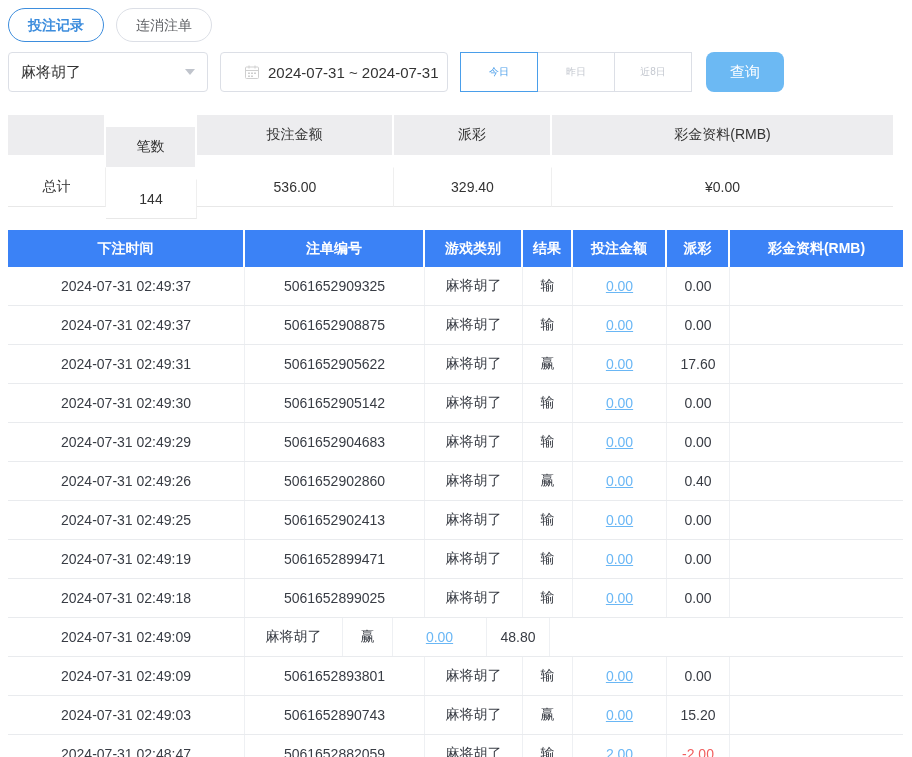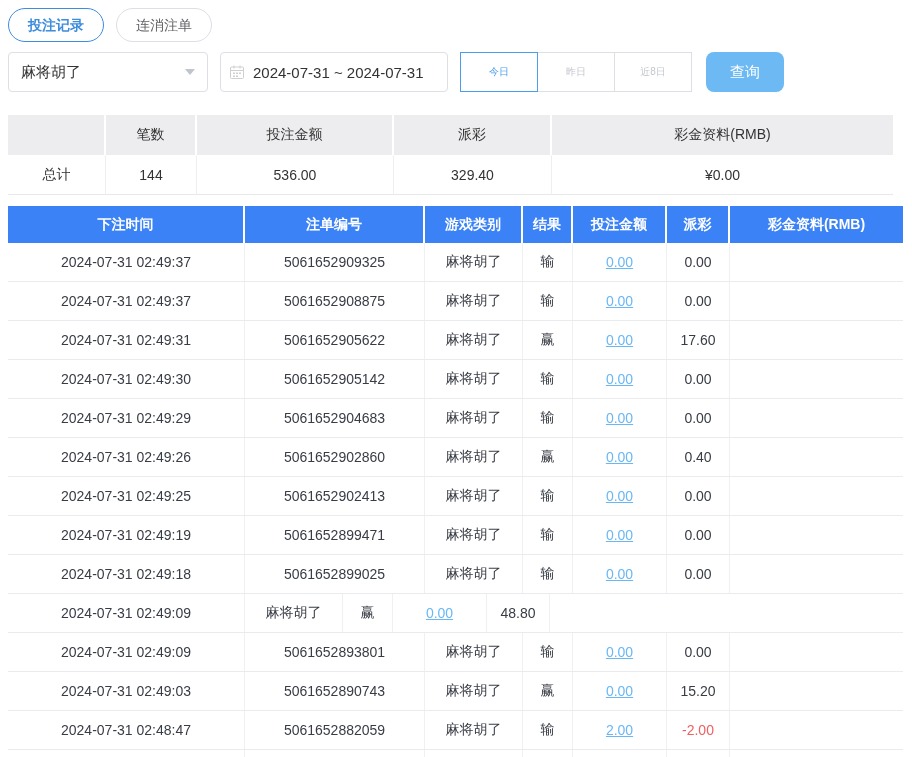--- a/index.html
+++ b/index.html
@@ -19,21 +19,21 @@
   
   .filters{display:flex;align-items:center;margin-bottom:23px;}
   .select{
     width:200px;height:40px;box-sizing:border-box;border:1px solid #dcdfe6;border-radius:4px;
     display:flex;align-items:center;justify-content:space-between;padding:0 12px;
     font-size:15px;color:#333;cursor:pointer;background:#fff;
   }
   .caret{width:0;height:0;border-left:5px solid transparent;border-right:5px solid transparent;border-top:6px solid #c0c4cc;}
   .datebox{
     width:228px;height:40px;box-sizing:border-box;border:1px solid #dcdfe6;border-radius:4px;
-    display:flex;align-items:center;gap:8px;padding:0 8px;margin-left:12px;
+    display:flex;align-items:center;gap:8px;padding:0 23px;margin-left:12px;
     font-size:15px;color:#333;background:#fff;cursor:pointer;white-space:nowrap;
   }
   .btn-group{display:flex;margin-left:12px;}
   .qbtn{
     width:78px;height:40px;box-sizing:border-box;border:1px solid #dcdfe6;background:#fff;
     font-size:10px;color:#c3c7cf;cursor:pointer;margin-left:-1px;
     display:flex;align-items:center;justify-content:center;
   }
   .qbtn:first-child{margin-left:0;}
   .qbtn.active{border-color:#4a9eea;color:#4a9eea;z-index:1;position:relative;}
@@ -46,21 +46,21 @@
   .summary{width:895px;margin-bottom:11px;}
   .srow{display:flex;}
   .scell{
     height:40px;box-sizing:border-box;display:flex;align-items:center;justify-content:center;
     font-size:14px;
   }
   .srow.head .scell{background:#ededef;border-right:2px solid #fff;}
   .srow.head .scell:last-child{border-right:none;}
   .srow.body .scell{background:#fff;border-right:1px solid #efefef;border-bottom:1px solid #e8e8e8;border-top:1px solid #fff;}
   .srow.body .scell:last-child{border-right:none;}
-  .sc0{width:98px;} .sc1{width:91px;} .sc2{width:197px;} .sc3{width:158px;} .sc4{width:341px;}
+  .sc0{width:98px;} .sc1{width:91px;margin-top:12px;} .sc2{width:197px;} .sc3{width:158px;} .sc4{width:341px;}
   
   .records{width:895px;}
   .rhead{display:flex;}
   .hcell{
     height:37px;box-sizing:border-box;background:#3b82f6;color:#fff;font-weight:bold;font-size:14px;
     display:flex;align-items:center;justify-content:center;border-right:2px solid #fff;
   }
   .hcell:last-child{border-right:none;}
   .rrow{display:flex;border-bottom:1px solid #e9ebee;align-items:center;}
   .rcell{

